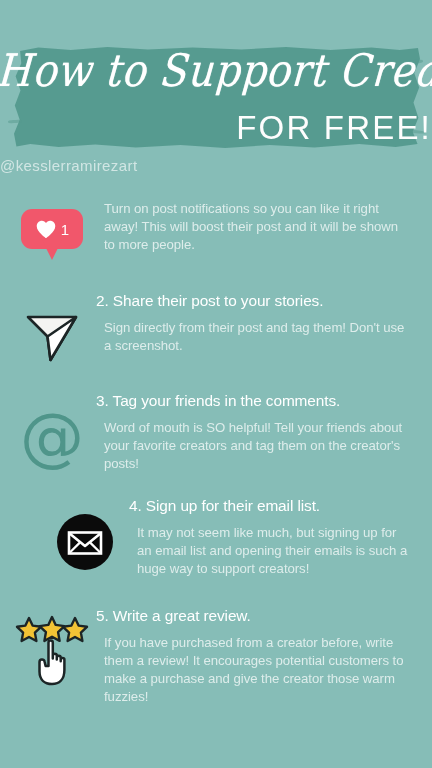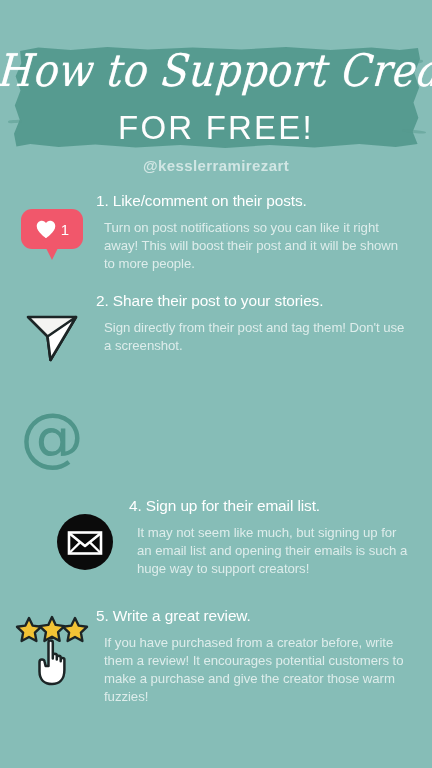--- a/index.html
+++ b/index.html
@@ -70,35 +70,35 @@
     letter-spacing: 0.5px;
     color: #ffffff;
     transform: skewX(-6deg) scaleY(1.12);
     text-shadow: 0 0 1px rgba(255,255,255,0.55);
     white-space: nowrap;
   }
   .title-free {
     position: absolute;
     left: 0; right: 0;
     top: 111px;
-    text-align: center;
+    text-align: right;
     font-family: "Liberation Sans", sans-serif;
     font-weight: 300;
     font-size: 33px;
     line-height: 1;
     letter-spacing: 2.2px;
     color: #fdfdfd;
   }
   .handle {
     position: absolute;
     left: 0; right: 0;
     top: 157px;
-    text-align: center;
-    font-family: "Liberation Sans", sans-serif;
-    font-weight: 700;
+    text-align: left;
+    font-family: "Liberation Sans", sans-serif;
+    font-weight: 400;
     font-size: 15px;
     letter-spacing: 0.4px;
     color: rgba(255,255,255,0.62);
   }
 
   
   .tips {
     position: absolute;
     left: 0;
     top: 186px;
@@ -237,21 +237,20 @@
             <span class="heart-glyph">
               <svg width="22" height="20" viewBox="0 0 24 22" aria-hidden="true">
                 <path d="M12 21S1.8 14.2 1.8 7.9C1.8 4.3 4.5 1.9 7.5 1.9c2 0 3.7 1.1 4.5 2.6.8-1.5 2.5-2.6 4.5-2.6 3 0 5.7 2.4 5.7 6C22.2 14.2 12 21 12 21z" fill="#ffffff"></path>
               </svg>
             </span>
             <span class="heart-count">1</span>
           </div>
         </div>
       </div>
       <div class="tip-body">
-        <p class="tip-title">1. Like/comment on their posts.</p>
         <p class="tip-desc">Turn on post notifications so you can like it right away! This will boost their post and it will be shown to more people.</p>
       </div>
     </div>
 
     <div class="tip tip-2">
       <div class="tip-icon">
         <span class="icon-plane">
           <svg width="58" height="58" viewBox="0 0 58 58" aria-hidden="true">
             <path d="M5 9 L53 9 L27.5 52 L24.5 28.5 Z" fill="#f4f4f2" stroke="#1c2526" stroke-width="2.6" stroke-linejoin="round"></path>
             <path d="M53 9 L24.5 28.5 L27.5 52 Z" fill="#ffffff" stroke="#1c2526" stroke-width="2.6" stroke-linejoin="round"></path>
@@ -260,20 +259,24 @@
       </div>
       <div class="tip-body">
         <p class="tip-title">2. Share their post to your stories.</p>
         <p class="tip-desc">Sign directly from their post and tag them! Don't use a screenshot.</p>
       </div>
     </div>
 
     <div class="tip tip-3">
       <div class="tip-icon">
         <span class="icon-at">@</span>
+      </div>
+      <div class="tip-body">
+        <p class="tip-title">3. Tag your friends in the comments.</p>
+        <p class="tip-desc">Word of mouth is SO helpful! Tell your friends about your favorite creators and tag them on the creator's posts!</p>
       </div>
     </div>
 
     <div class="tip tip-4">
       <div class="tip-icon">
         <span class="icon-mail">
           <svg width="58" height="58" viewBox="0 0 58 58" aria-hidden="true">
             <circle cx="29" cy="29" r="28" fill="#0b0b0b"></circle>
             <rect x="13" y="19.5" width="32" height="21" fill="none" stroke="#ffffff" stroke-width="2.6"></rect>
             <path d="M13.6 20.4 L29 33 L44.4 20.4" fill="none" stroke="#ffffff" stroke-width="2.6" stroke-linejoin="round"></path>

